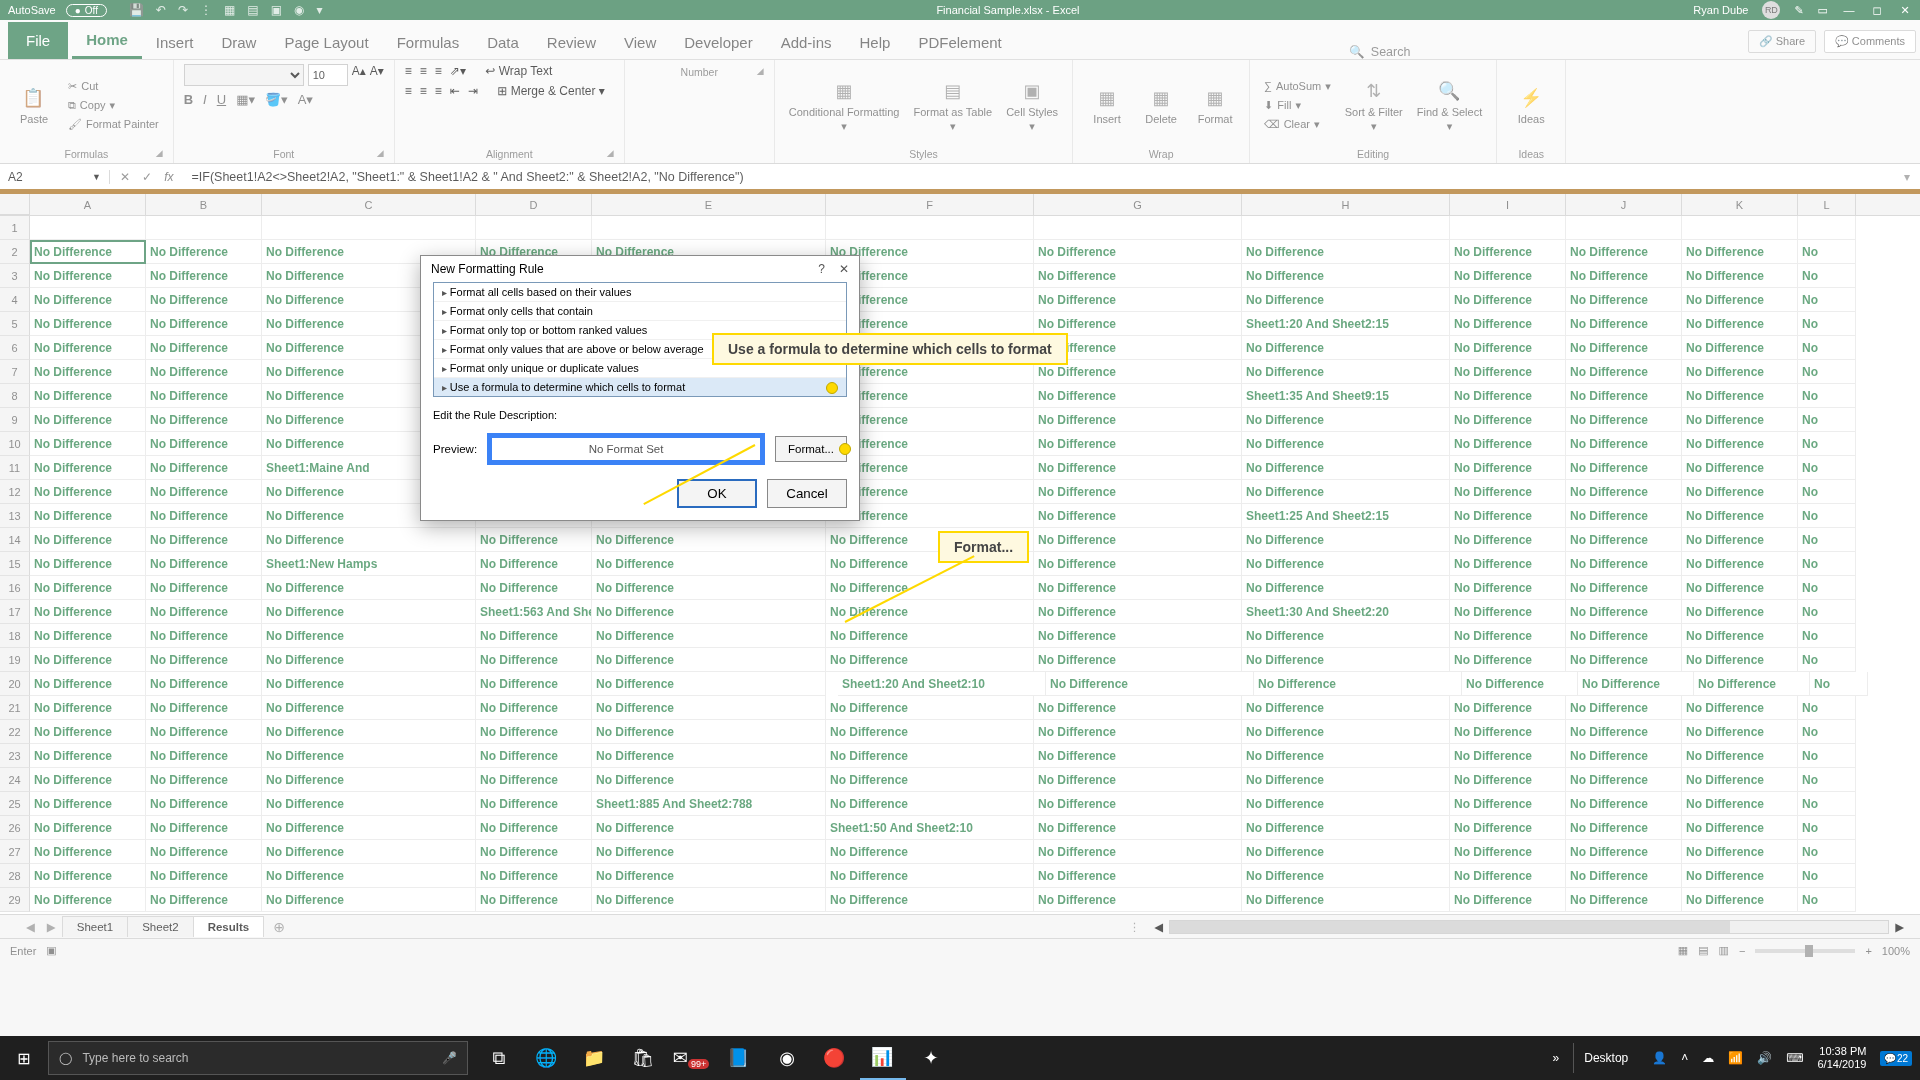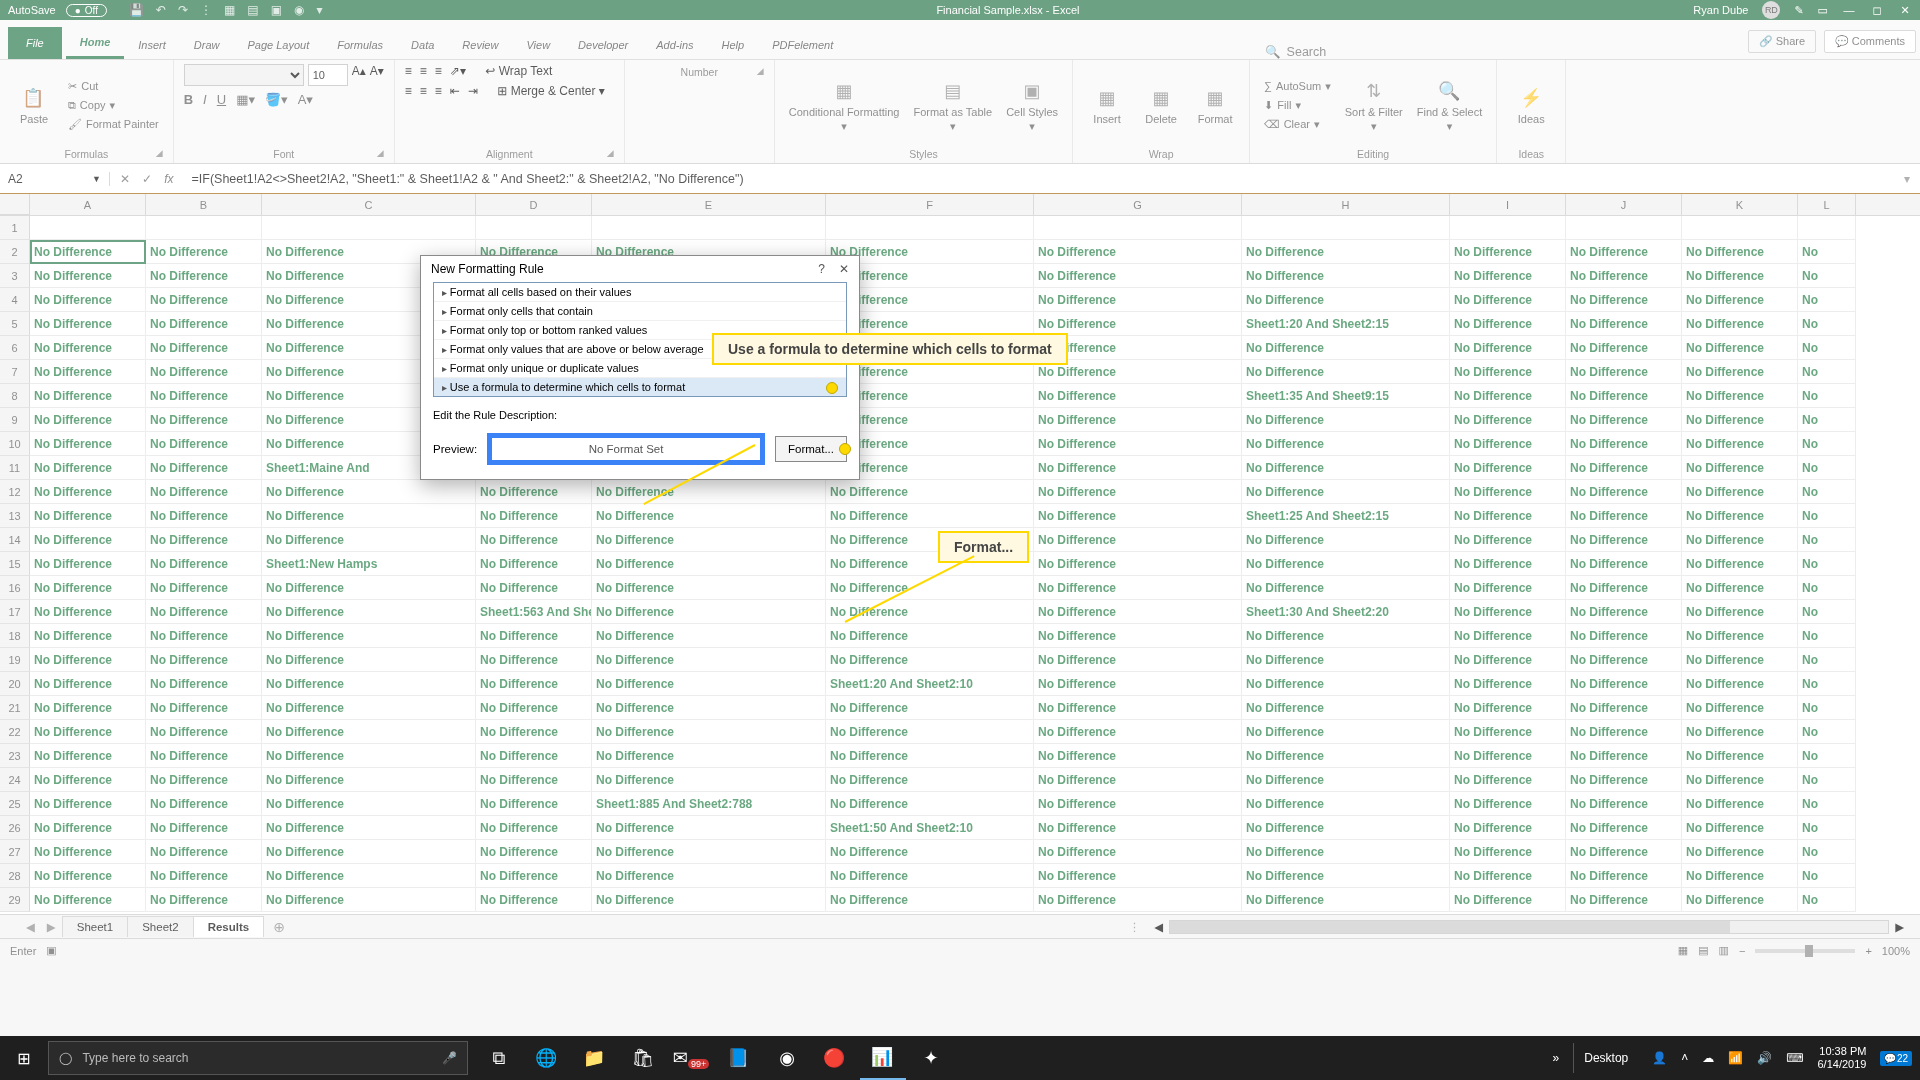--- a/index.html
+++ b/index.html
@@ -11,42 +11,42 @@
 .autosave-pill { border:1px solid #fff; border-radius:10px; padding:0 8px; font-size:10px; display:flex; align-items:center; gap:4px;}
 .qat { display:flex; gap:12px; margin-left:12px; opacity:.8; }
 .qat span{font-size:12px;}
 .titlebar .center { flex:1; text-align:center; }
 .titlebar .right { display:flex; align-items:center; gap:14px; }
 .avatar{width:18px;height:18px;border-radius:50%;background:#ccc;color:#333;font-size:9px;display:flex;align-items:center;justify-content:center;}
 .winbtn{width:14px;text-align:center;}
 
 
 .ribbon-tabs { height:40px; background:#f8f8f8; border-bottom:1px solid #d0d0d0; display:flex; align-items:flex-end; padding-left:8px; }
-.ribbon-tabs .tab { padding:10px 14px 8px; font-size:11px; color:#444; cursor:pointer;font-style:italic; }
+.ribbon-tabs .tab { padding:10px 14px 8px; font-size:15px; color:#444; cursor:pointer; }
 .ribbon-tabs .tab.file { background:#217346; color:#fff; margin-right:4px; padding:10px 18px; }
 .ribbon-tabs .tab.active { border-bottom:3px solid #217346; color:#217346; font-weight:600;}
 .ribbon-tabs .spacer{flex:1;}
 .ribbon-tabs .search{display:flex;align-items:center;gap:6px;color:#666;font-size:12.5px;padding:0 20px;}
 .ribbon-tabs .rbtn{border:1px solid #c8c8c8;padding:4px 10px;margin:0 4px 6px;font-size:11px;color:#555;border-radius:2px;}
 .ribbon-tabs .rbtn.comments{background:#fff;}
 
 
 .ribbon { height:104px; background:#f8f8f8; border-bottom:1px solid #c8c8c8; display:flex; }
 .ribbon .group { border-right:1px solid #ddd; padding:4px 10px 0; display:flex; flex-direction:column; justify-content:space-between; }
 .ribbon .group-label { font-size:10.5px; color:#666; text-align:center; padding:2px 0 3px; position:relative;}
 .ribbon .group-label .launcher{position:absolute;right:0;font-size:9px;color:#888;}
 .ribbon .controls { flex:1; display:flex; align-items:center; gap:6px; }
 .ribbon .vstack{display:flex;flex-direction:column;gap:2px;font-size:11px;color:#555;}
 .ribbon .btn{display:flex;align-items:center;gap:4px;padding:2px 4px;}
 .ribbon .bigbtn{display:flex;flex-direction:column;align-items:center;gap:2px;padding:2px 4px;font-size:11px;color:#555;text-align:center;min-width:48px;}
 .ribbon .bigbtn .ico{width:26px;height:26px;display:flex;align-items:center;justify-content:center;font-size:18px;color:#888;}
 select.small,input.small{font-size:11px;border:1px solid #bbb;height:22px;padding:0 4px;}
 
 
-.namebar{height:30px;display:flex;align-items:center;border-bottom:1px solid #a16207;background:#fff;}
+.namebar{height:30px;display:flex;align-items:center;border-bottom:5px solid #a16207;background:#fff;}
 .namebox{width:110px;border-right:1px solid #c8c8c8;padding:0 8px;display:flex;align-items:center;justify-content:space-between;font-size:12px;}
 .fxbtns{display:flex;gap:12px;padding:0 10px;color:#666;}
 .fxlabel{font-style:italic;color:#555;}
 .formula{flex:1;padding:0 8px;font-size:12.5px;}
 
 
 .grid{position:relative;height:720px;overflow:hidden;background:#fff;}
 .colheads{display:flex;height:22px;background:#f0f0f0;border-bottom:1px solid #c8c8c8;}
 .corner{width:30px;border-right:1px solid #c8c8c8;border-bottom:1px solid #c8c8c8;background:#f0f0f0;}
 .colhead{border-right:1px solid #c8c8c8;text-align:center;font-size:11px;color:#555;display:flex;align-items:center;justify-content:center;}
@@ -581,21 +581,21 @@
         <div class="cell" style="width: 116px;">No Difference</div>
         <div class="cell" style="width: 58px;">No</div>
       </div>
       <div class="row">
         <div class="rowhead">20</div>
         <div class="cell" style="width: 116px;">No Difference</div>
         <div class="cell" style="width: 116px;">No Difference</div>
         <div class="cell" style="width: 214px;">No Difference</div>
         <div class="cell" style="width: 116px;">No Difference</div>
         <div class="cell" style="width: 234px;">No Difference</div>
-        <div class="cell" style="width: 208px;">Sheet1:20 And Sheet2:10</div>
+        <div class="cell" style="width: 208px; margin-left: 12px;">Sheet1:20 And Sheet2:10</div>
         <div class="cell" style="width: 208px;">No Difference</div>
         <div class="cell" style="width: 208px;">No Difference</div>
         <div class="cell" style="width: 116px;">No Difference</div>
         <div class="cell" style="width: 116px;">No Difference</div>
         <div class="cell" style="width: 116px;">No Difference</div>
         <div class="cell" style="width: 58px;">No</div>
       </div>
       <div class="row">
         <div class="rowhead">21</div>
         <div class="cell" style="width: 116px;">No Difference</div>
@@ -787,20 +787,24 @@
       <div class="item">Format only top or bottom ranked values</div>
       <div class="item">Format only values that are above or below average</div>
       <div class="item">Format only unique or duplicate values</div>
       <div class="item selected">Use a formula to determine which cells to format<span style="float: right; width: 12px; height: 12px; border-radius: 50%; background: rgb(254, 217, 0); border: 1px solid rgb(192, 168, 0); display: inline-block; margin-top: 1px;"></span></div>
     </div>
   <div class="section-label">Edit the Rule Description:</div>
   <div class="preview-row">
     <span>Preview:</span>
     <div class="preview-box">No Format Set</div>
     <div class="fmtbtn"><span>Format...</span><span class="dot"></span></div>
+  </div>
+  <div class="btns">
+    <button class="primary">OK</button>
+    <button>Cancel</button>
   </div>
 </div>
 
 <div class="callout" style="left:712px;top:333px">Use a formula to determine which cells to format</div>
 <div class="callout-line" style="left:755px;top:444px;width:126px;transform:rotate(152deg)"></div>
 <div class="callout" style="left:938px;top:531px">Format...</div>
 <div class="callout-line" style="left:845px;top:621px;width:145px;transform:rotate(-27deg)"></div>
 
 <div class="taskbar">
   <div class="start">⊞</div>

